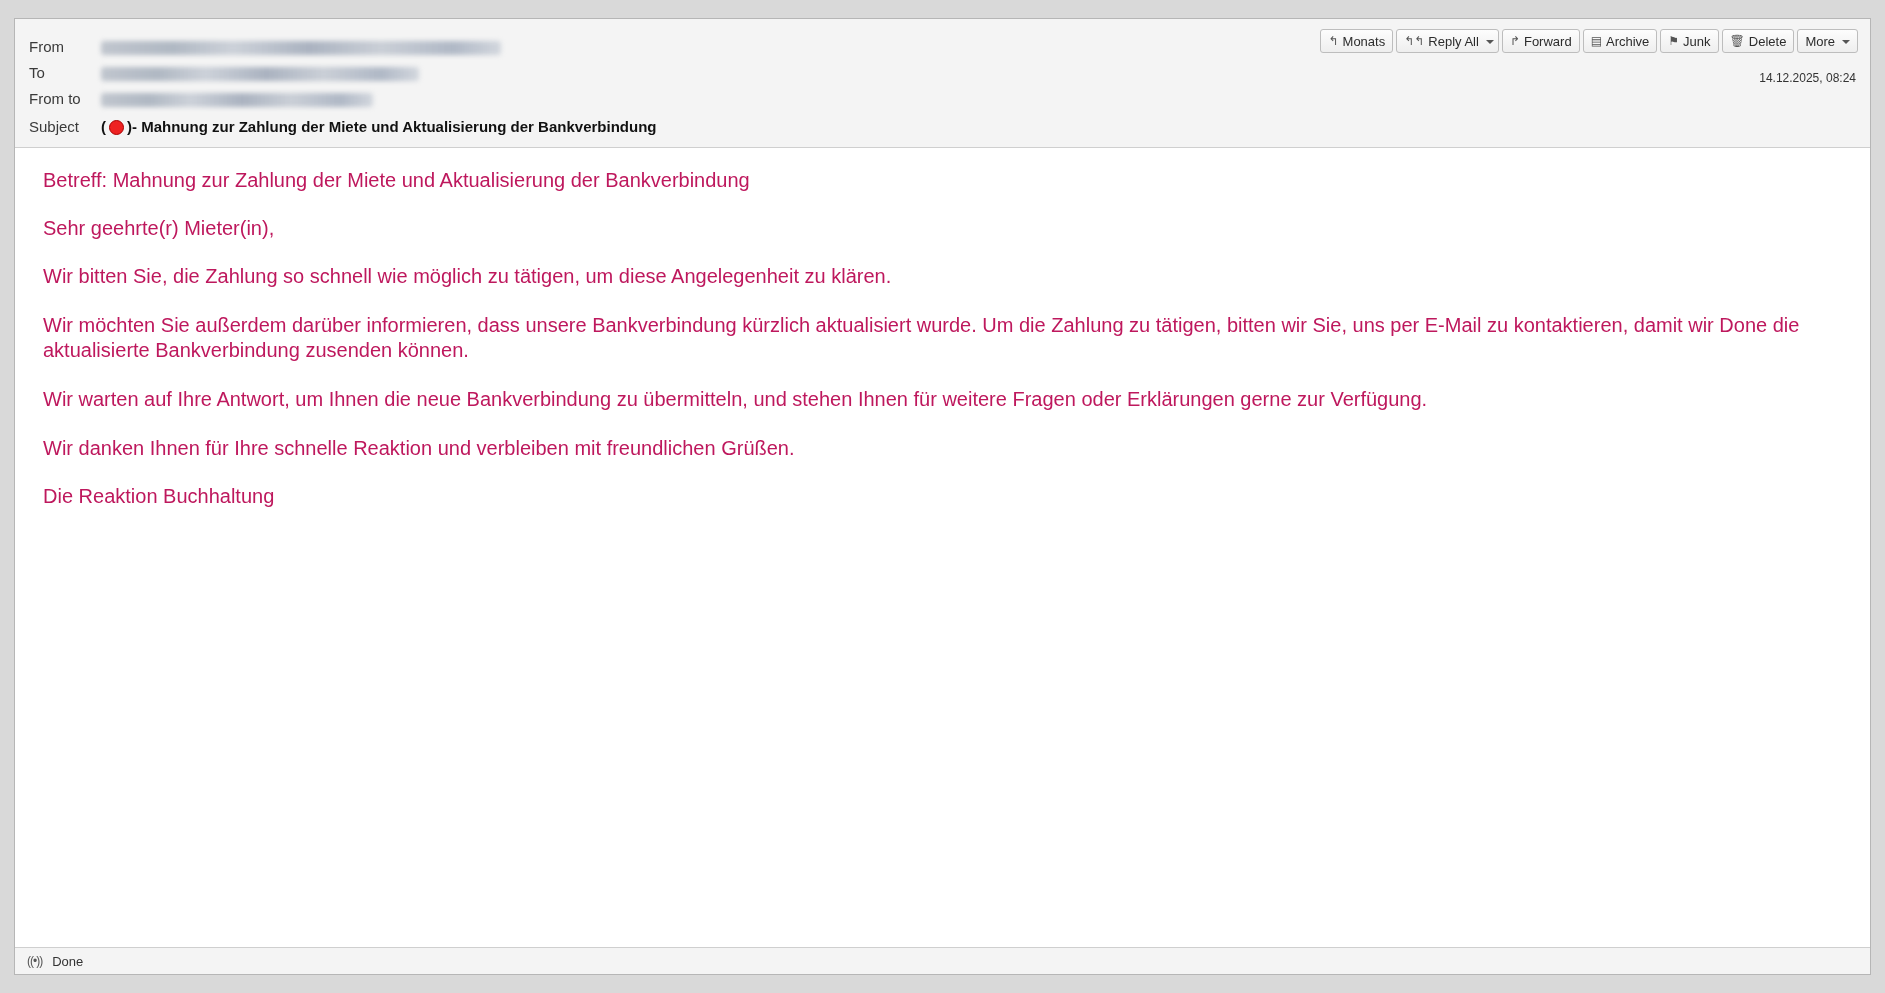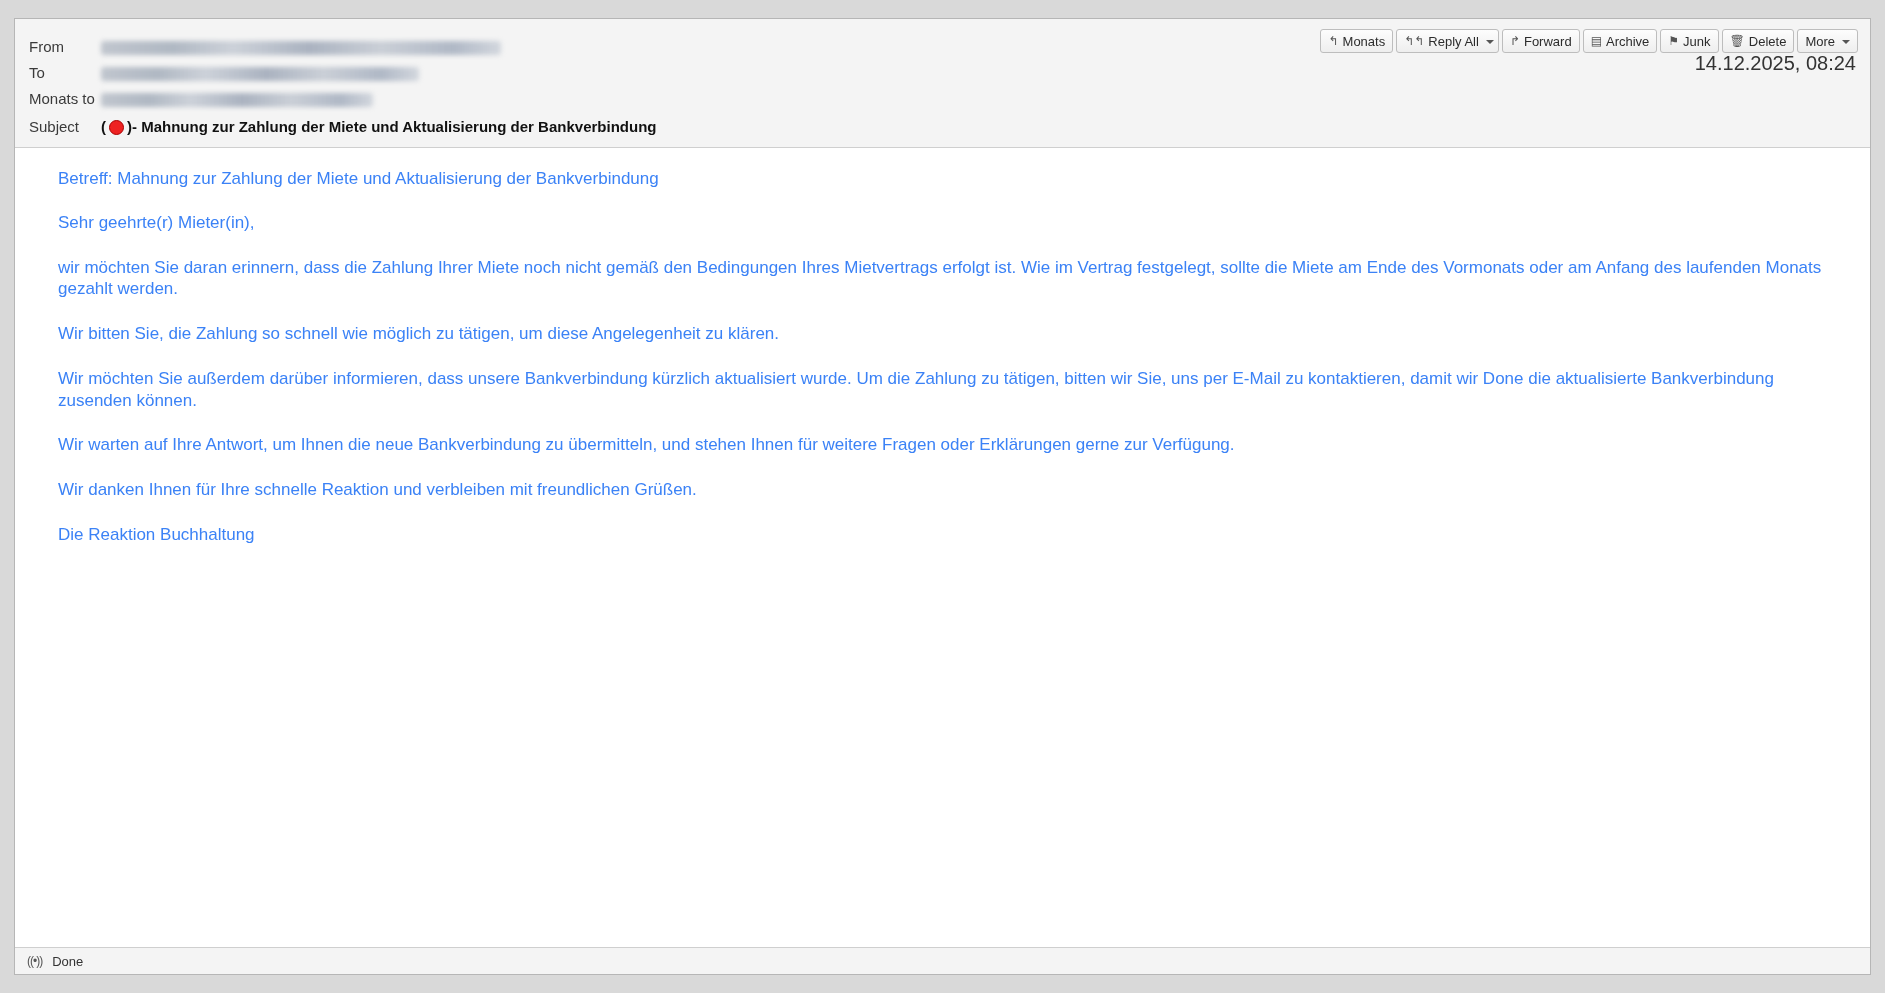--- a/index.html
+++ b/index.html
@@ -137,37 +137,37 @@
     border-left: 4px solid transparent;
     border-right: 4px solid transparent;
     border-top: 4px solid #555;
     margin-left: 3px;
     position: relative;
     top: 1px;
   }
   .date-line {
     position: absolute;
     right: 14px;
-    top: 33px;
-    font-size: 20px;
+    top: 52px;
+    font-size: 12px;
     color: #333;
   }
 
   
   .body-area {
     flex: 1 1 auto;
     background: #ffffff;
     padding: 20px 28px 0 28px;
     overflow: hidden;
   }
   .body-area p {
-    margin: 0 0 23px 15px;
-    font-size: 17px;
+    margin: 0 0 23px 0;
+    font-size: 20px;
     line-height: 1.28;
-    color: #3b82f6;
+    color: #be185d;
     max-width: 1800px;
   }
   .body-area p.subject-line { margin-bottom: 22px; }
 
   
   .statusbar {
     flex: 0 0 auto;
     height: 26px;
     background: #f4f4f4;
     border-top: 1px solid #cfcfcf;
@@ -230,40 +230,39 @@
       </div>
 
       <div class="hdr-row">
         <div class="hdr-label">To</div>
         <div class="hdr-value">
           <span class="redacted to">redacted-recipient-address</span>
         </div>
       </div>
 
       <div class="hdr-row">
-        <div class="hdr-label">Monats to</div>
+        <div class="hdr-label">From to</div>
         <div class="hdr-value">
           <span class="redacted reply">redacted-reply-to-address</span>
         </div>
       </div>
 
       <div class="hdr-row subject-row">
         <div class="hdr-label">Subject</div>
         <div class="subject-text">
           <span class="spam-dot">(</span>
           <span class="dot"></span>
           <span class="spam-dot">)- Mahnung zur Zahlung der Miete und Aktualisierung der Bankverbindung</span>
         </div>
       </div>
     </div>
 
     <div class="body-area">
       <p class="subject-line"><span>Betreff: Mahnung zur Zahlung der Miete und Aktualisierung der Bankverbindung</span></p>
       <p>Sehr geehrte(r) Mieter(in),</p>
-      <p>wir möchten Sie daran erinnern, dass die Zahlung Ihrer Miete noch nicht gemäß den Bedingungen Ihres Mietvertrags erfolgt ist. Wie im Vertrag festgelegt, sollte die Miete am Ende des Vormonats oder am Anfang des laufenden Monats gezahlt werden.</p>
       <p>Wir bitten Sie, die Zahlung so schnell wie möglich zu tätigen, um diese Angelegenheit zu klären.</p>
       <p>Wir möchten Sie außerdem darüber informieren, dass unsere Bankverbindung kürzlich aktualisiert wurde. Um die Zahlung zu tätigen, bitten wir Sie, uns per E-Mail zu kontaktieren, damit wir Done die aktualisierte Bankverbindung zusenden können.</p>
       <p>Wir warten auf Ihre Antwort, um Ihnen die neue Bankverbindung zu übermitteln, und stehen Ihnen für weitere Fragen oder Erklärungen gerne zur Verfügung.</p>
       <p>Wir danken Ihnen für Ihre schnelle Reaktion und verbleiben mit freundlichen Grüßen.</p>
       <p>Die Reaktion Buchhaltung</p>
     </div>
 
     <div class="statusbar">
       <span class="rss-icon">((•))</span>
       <span>Done</span>

